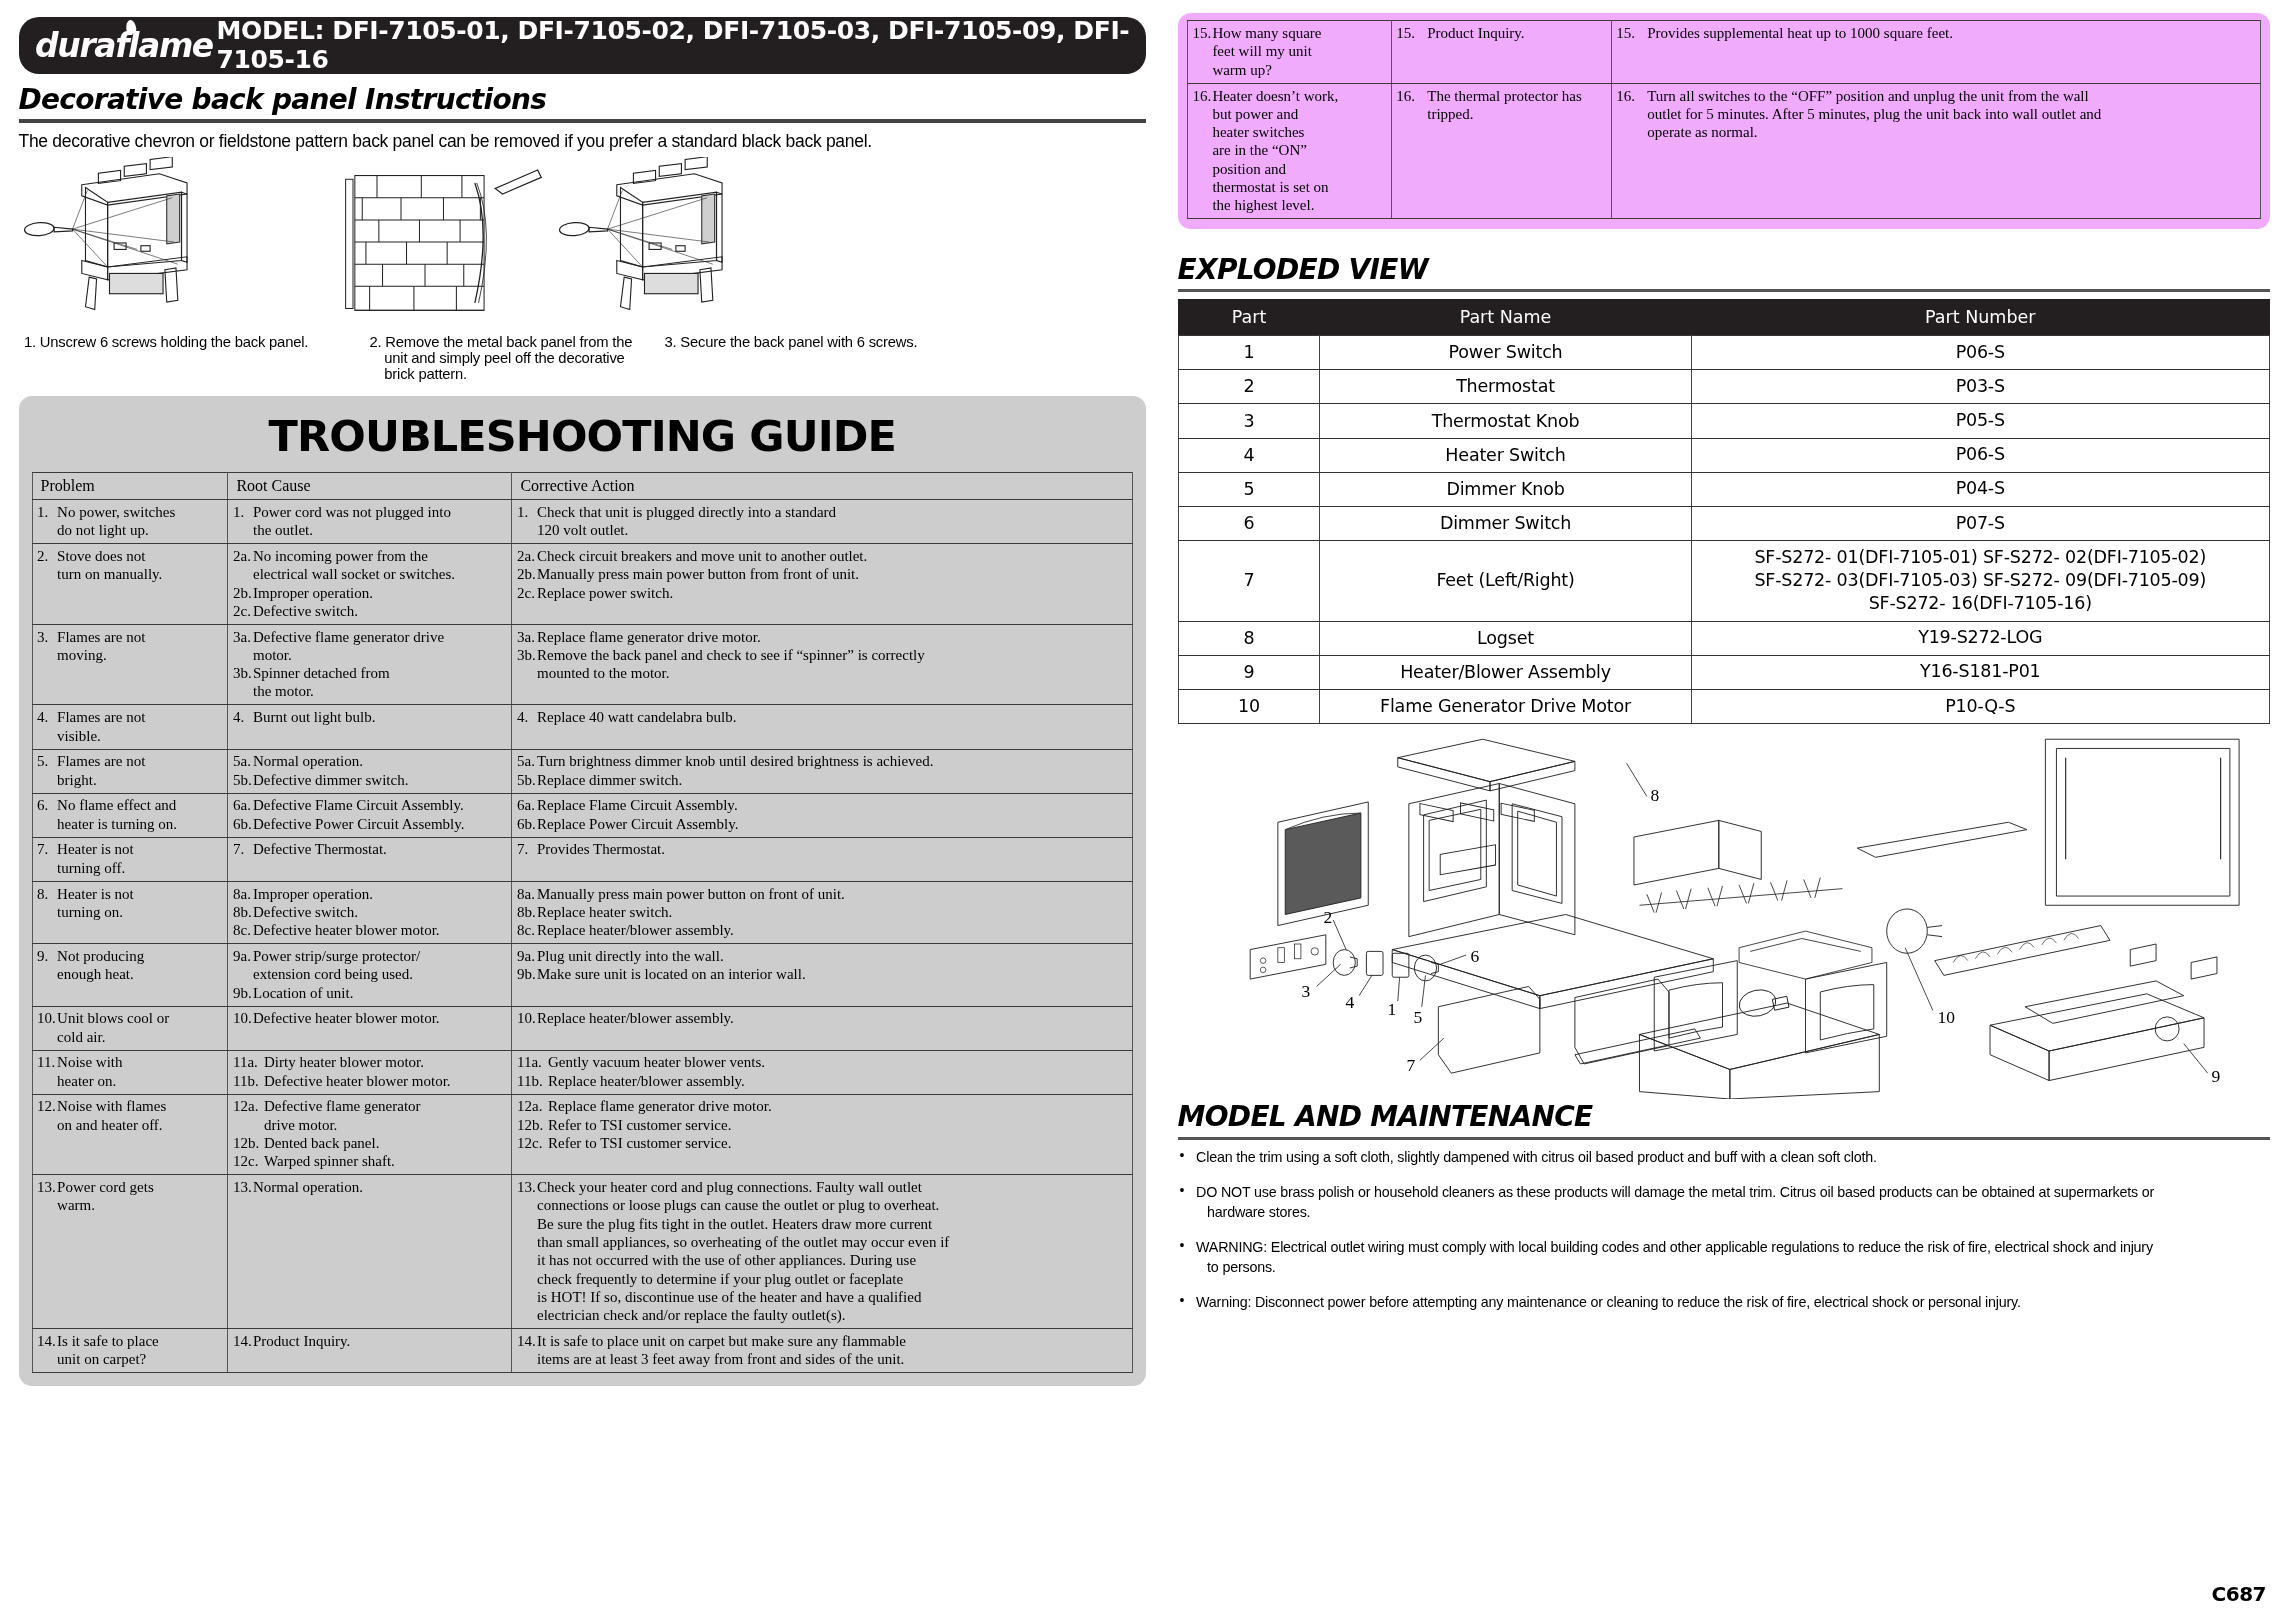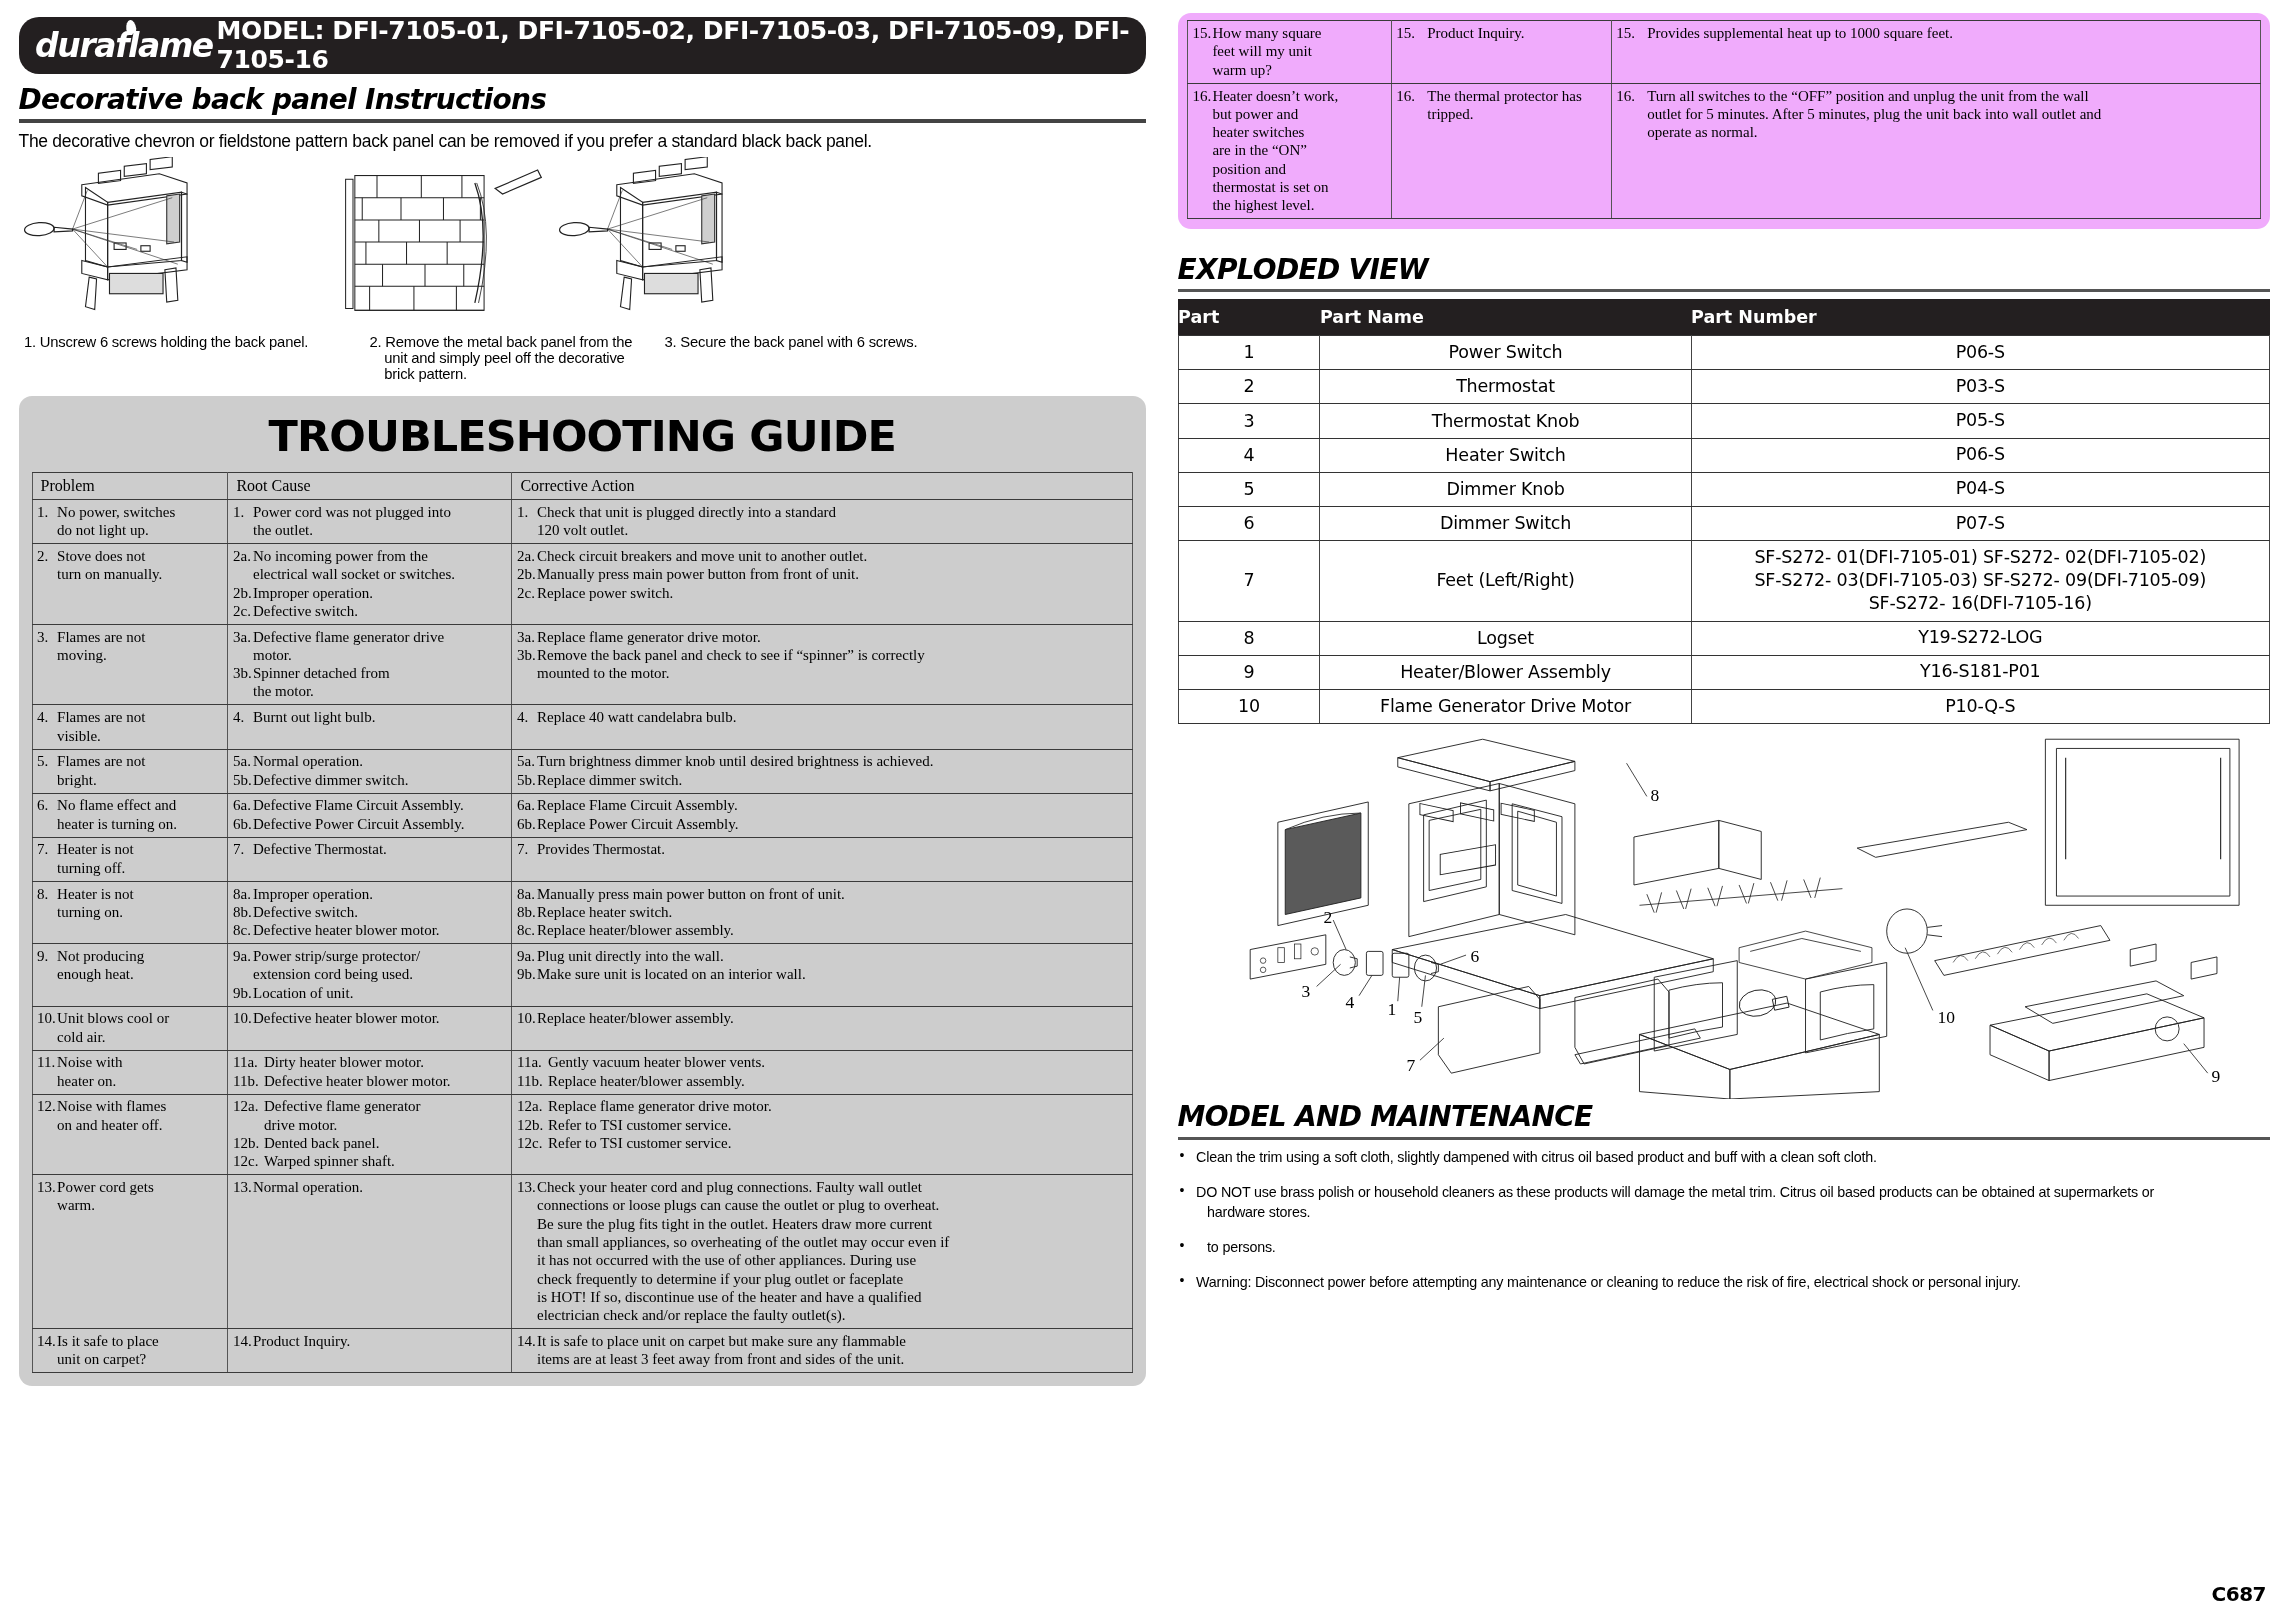--- a/index.html
+++ b/index.html
@@ -135,22 +135,22 @@
   table.ts2 .c3 { width: 60.5%; }
 
   
   table.parts {
     border-collapse: collapse; width: 100%;
     font-family: "DejaVu Sans", sans-serif;
     font-size: 17.5px;
   }
   table.parts thead td {
     background: #231f20; color: #fff;
-    text-align: left; padding: 7.4px 0 8.3px 0;
-    border: none; font-size: 17.5px; font-weight: bold;
+    text-align: center; padding: 7.4px 0 8.3px 0;
+    border: none; font-size: 17.5px;
   }
   table.parts tbody td {
     border: 0.9px solid #444;
     border-top: 1.8px solid #333;
     border-bottom: 1.8px solid #333;
     text-align: center;
     padding: 4.6px 3.7px 5.5px 3.7px;
     letter-spacing: -0.2px;
   }
   table.parts .p-num { width: 13%; }
@@ -1132,20 +1132,20 @@
       <span class="callout" style="left:473px;top:55px">8</span>
       <span class="callout" style="left:760px;top:277px">10</span>
       <span class="callout" style="left:1034px;top:336px">9</span>
     </div>
 
     <h2 class="sect" style="margin-top:1.8px">MODEL AND MAINTENANCE</h2>
     <div class="rule thin"></div>
     <ul class="care-list" id="care-body">
         <li><span>Clean the trim using a soft cloth, slightly dampened with citrus oil based product and buff with a clean soft cloth.</span></li>
         <li><span>DO NOT use brass polish or household cleaners as these products will damage the metal trim. Citrus oil based products can be obtained at supermarkets or</span><span class="cont">hardware stores.</span></li>
-        <li><span class="cont">to persons.</span></li>
+        <li><span>WARNING: Electrical outlet wiring must comply with local building codes and other applicable regulations to reduce the risk of fire, electrical shock and injury</span><span class="cont">to persons.</span></li>
         <li><span>Warning: Disconnect power before attempting any maintenance or cleaning to reduce the risk of fire, electrical  shock or personal injury.</span></li>
       </ul>
 
     <div class="code">C687</div>
   </div>
 </div>
 
 
 </body></html>

